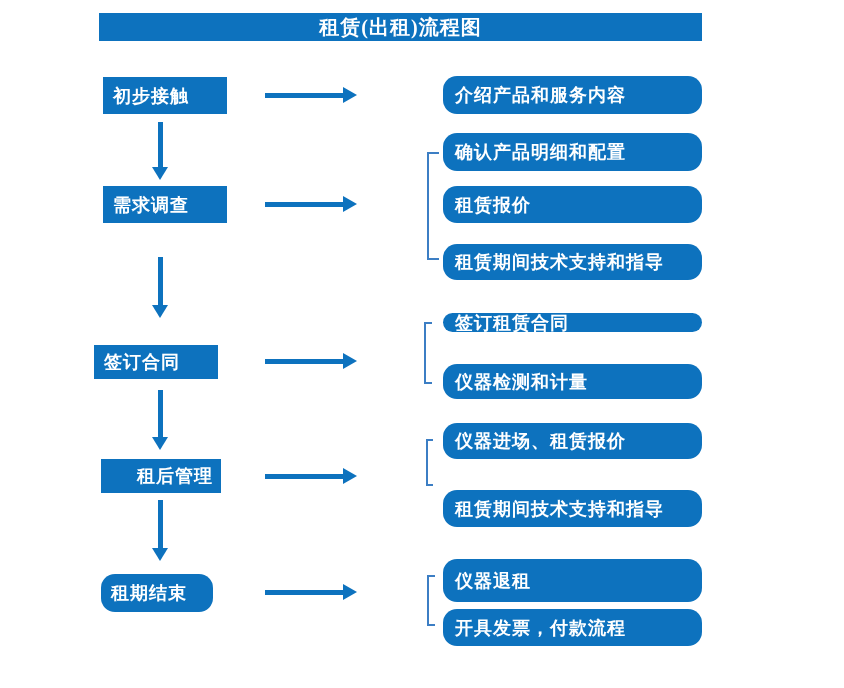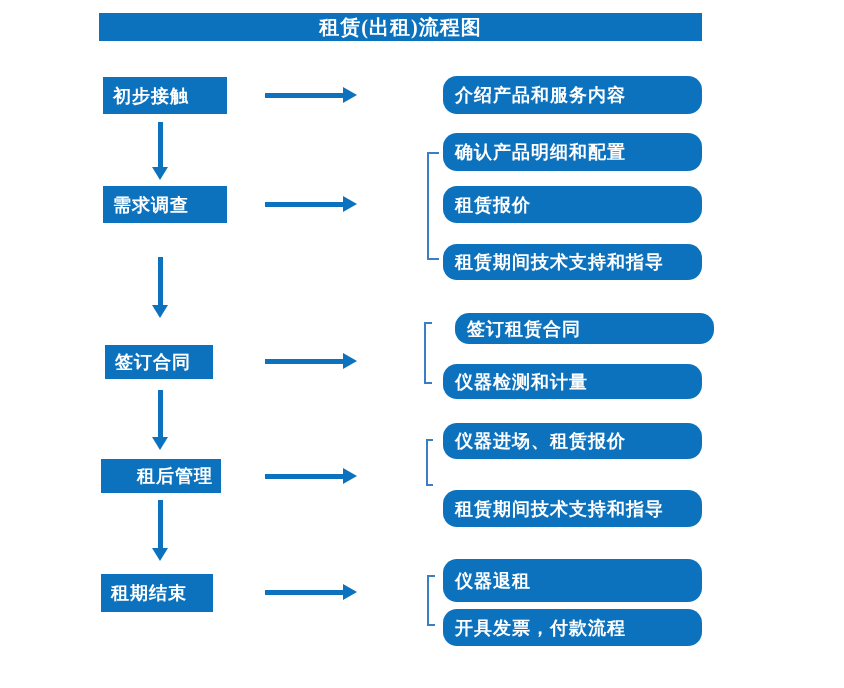--- a/index.html
+++ b/index.html
@@ -77,29 +77,29 @@
 <body>
 
 <div class="canvas">
 
   <div class="title-bar">
     <span>租赁(出租)流程图</span>
   </div>
 
   <div class="box step" style="left:103px; top:77px;  width:124px; height:37px;">初步接触</div>
   <div class="box step" style="left:103px; top:186px; width:124px; height:37px;">需求调查</div>
-  <div class="box step" style="left:105px; top:345px; width:108px; height:34px;">签订合同</div>
+  <div class="box step" style="left:94px; top:345px; width:124px; height:34px;">签订合同</div>
   <div class="box step" style="left:101px; top:459px; width:120px; height:34px;padding-left:36px;">租后管理</div>
-  <div class="box step" style="left:101px; top:574px; width:112px; height:38px;">租期结束</div>
+  <div class="box step" style="left:101px; top:574px; width:112px; height:38px;border-radius:14px;">租期结束</div>
 
   <div class="box detail" style="top:76px;  height:38px;">介绍产品和服务内容</div>
   <div class="box detail" style="top:133px; height:38px;">确认产品明细和配置</div>
   <div class="box detail" style="top:186px; height:37px;font-family:Liberation Serif, serif;">租赁报价</div>
   <div class="box detail" style="top:244px; height:36px;">租赁期间技术支持和指导</div>
-  <div class="box detail" style="top:313px; height:31px;margin-left:12px;">签订租赁合同</div>
+  <div class="box detail" style="top:313px; height:19px;">签订租赁合同</div>
   <div class="box detail" style="top:364px; height:35px;">仪器检测和计量</div>
   <div class="box detail" style="top:423px; height:36px;">仪器进场、租赁报价</div>
   <div class="box detail" style="top:490px; height:37px;">租赁期间技术支持和指导</div>
   <div class="box detail" style="top:559px; height:43px;">仪器退租</div>
   <div class="box detail" style="top:609px; height:37px;">开具发票，付款流程</div>
 
   <div class="h-arrow" style="left:265px; top:87px;">
     <div class="shaft"></div>
     <div class="head"></div>
   </div>

